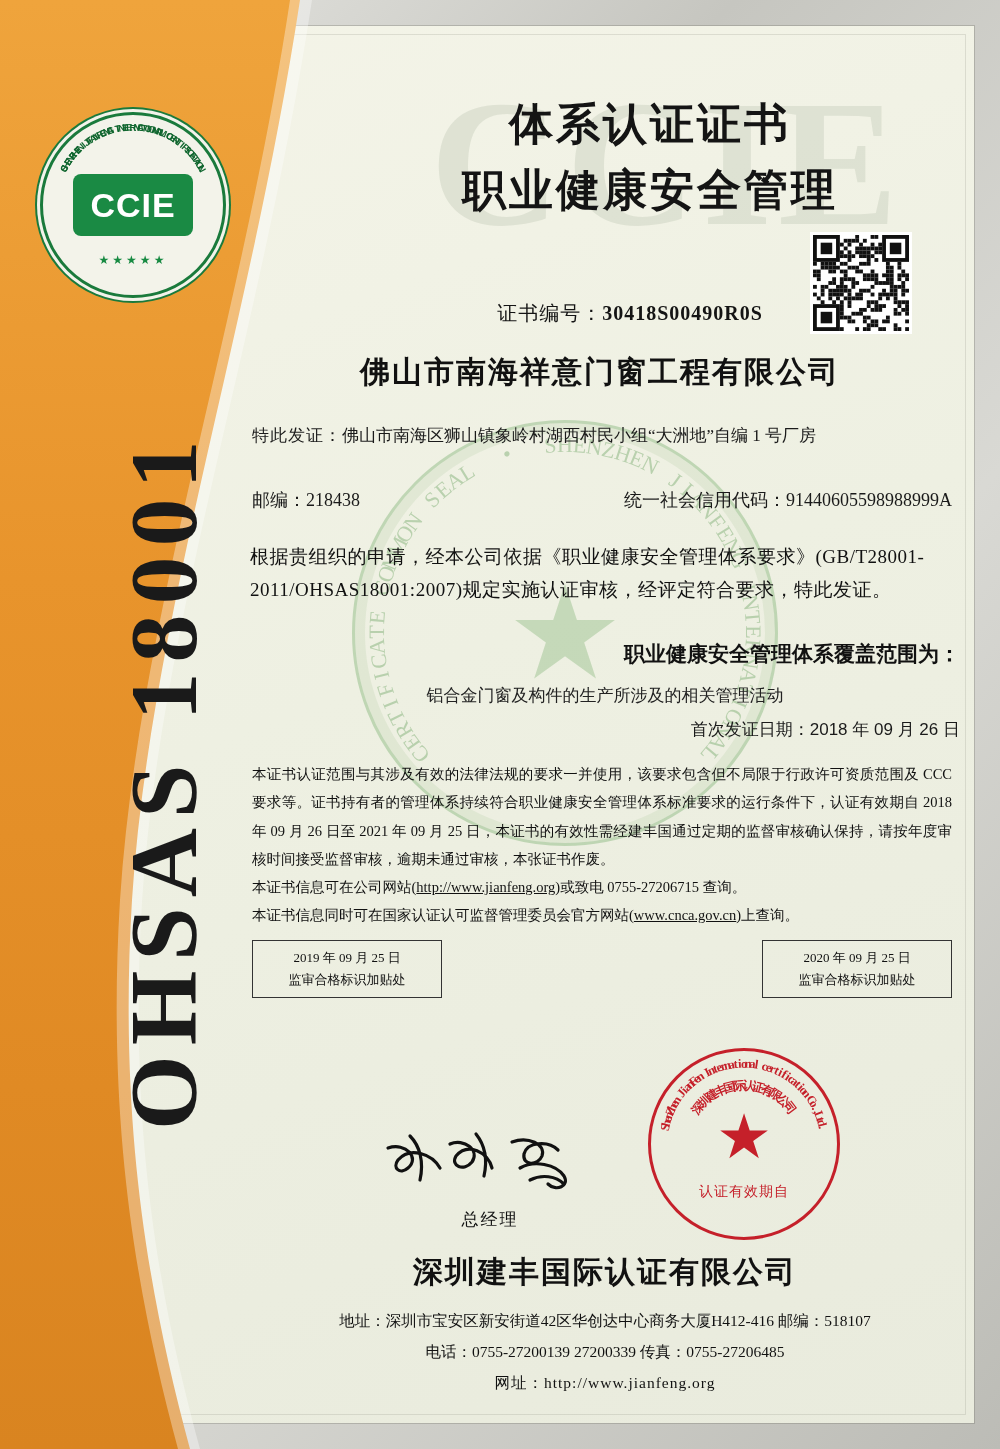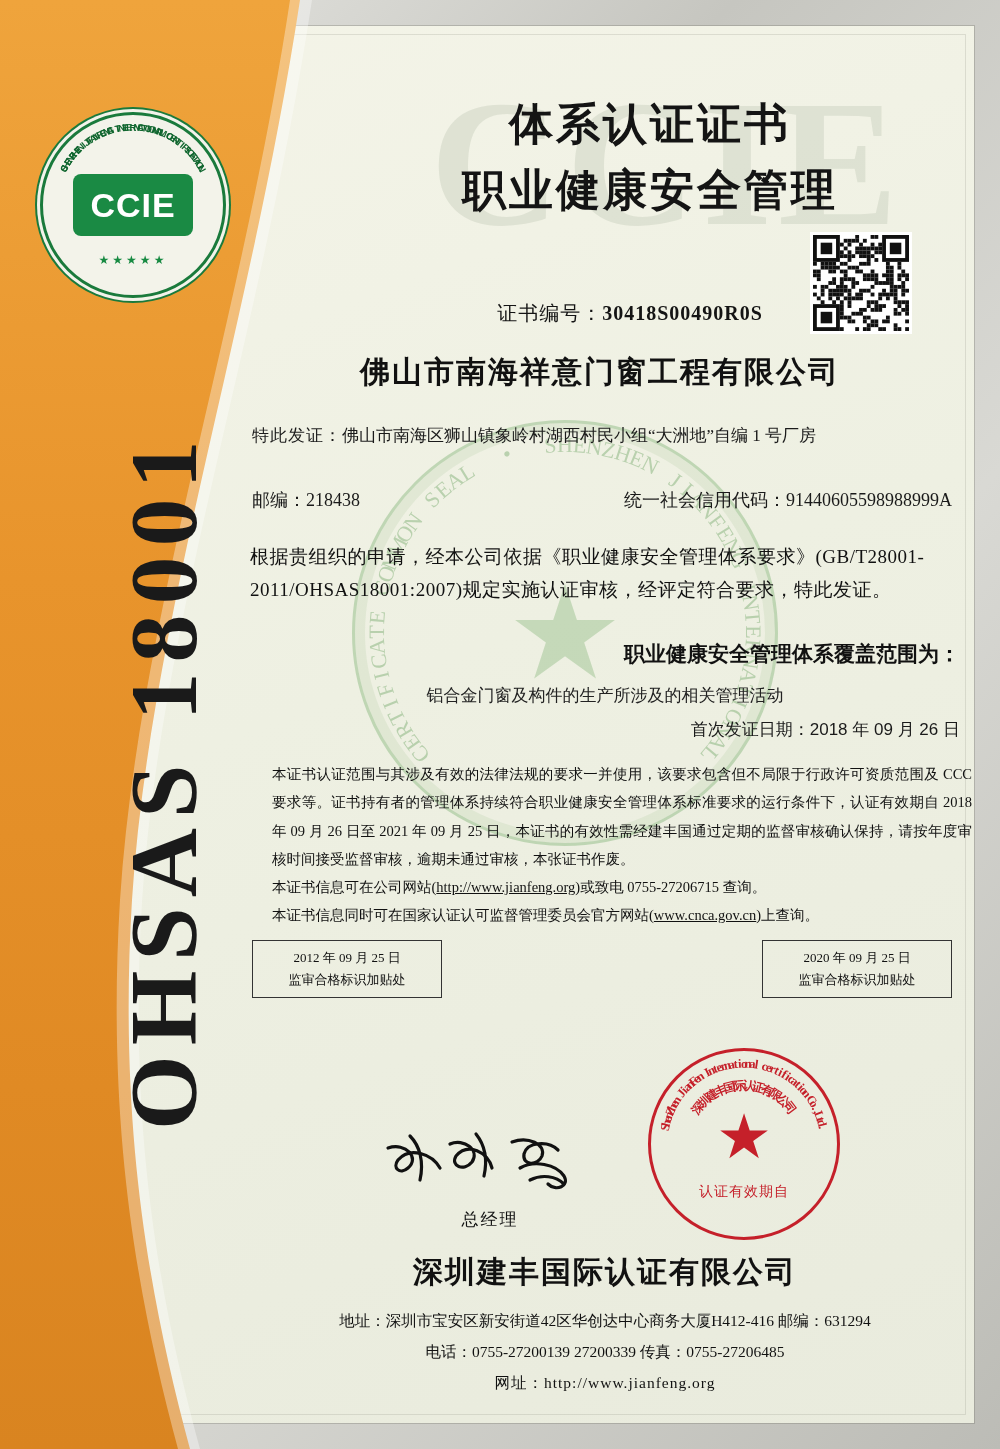--- a/index.html
+++ b/index.html
@@ -178,21 +178,21 @@
     position:absolute;left:250px;top:684px;width:710px;text-align:center;
     font-size:17px;color:#222;font-family:"Liberation Serif",serif;
   }
   .issue-date{
     position:absolute;left:250px;top:718px;width:710px;text-align:right;
     font-size:17px;color:#1a1a1a;font-family:Liberation Sans, sans-serif;
   }
   .fine{
     position:absolute;left:252px;top:760px;width:700px;
     font-size:14.5px;line-height:1.95;color:#111;
-    font-family:"Liberation Serif",serif;text-align:justify;margin-left:20px;
+    font-family:"Liberation Serif",serif;text-align:justify;
   }
   .fine a{color:#111;text-decoration:underline;}
   .sticker-row{
     position:absolute;left:252px;top:940px;width:700px;
     display:flex;justify-content:space-between;
   }
   .sticker{
     width:180px;border:1px solid #333;padding:6px 4px;
     text-align:center;font-size:13px;line-height:1.7;
     color:#111;font-family:"Liberation Serif",serif;background:transparent;
@@ -691,21 +691,21 @@
     <div>
       <span>本证书信息可在公司网站(</span><a href="#">http://www.jianfeng.org</a><span>)或致电 0755-27206715 查询。</span>
     </div>
     <div>
       <span>本证书信息同时可在国家认证认可监督管理委员会官方网站(</span><a href="#">www.cnca.gov.cn</a><span>)上查询。</span>
     </div>
   </div>
 
   <div class="sticker-row">
     <div class="sticker">
-      <div>2012 年 09 月 25 日</div>
+      <div>2019 年 09 月 25 日</div>
       <div>监审合格标识加贴处</div>
     </div>
     <div class="sticker">
       <div>2020 年 09 月 25 日</div>
       <div>监审合格标识加贴处</div>
     </div>
   </div>
 
   <div class="red-seal">
     <div class="ring" id="seal-ring-top">
@@ -792,18 +792,18 @@
         <path d="M140,40 C154,32 176,36 184,48 C190,58 176,64 168,56"></path>
         <path d="M150,52 C162,46 176,48 184,56"></path>
       </g>
     </svg>
   </div>
   <div class="sig-title">总经理</div>
 
   <div class="issuer">深圳建丰国际认证有限公司</div>
 
   <div class="footer">
-    <div>地址：深圳市宝安区新安街道42区华创达中心商务大厦H412-416   邮编：631294</div>
+    <div>地址：深圳市宝安区新安街道42区华创达中心商务大厦H412-416   邮编：518107</div>
     <div>电话：0755-27200139   27200339      传真：0755-27206485</div>
     <div class="web">网址：http://www.jianfeng.org</div>
   </div>
 
 </div>
 
 </body></html>

